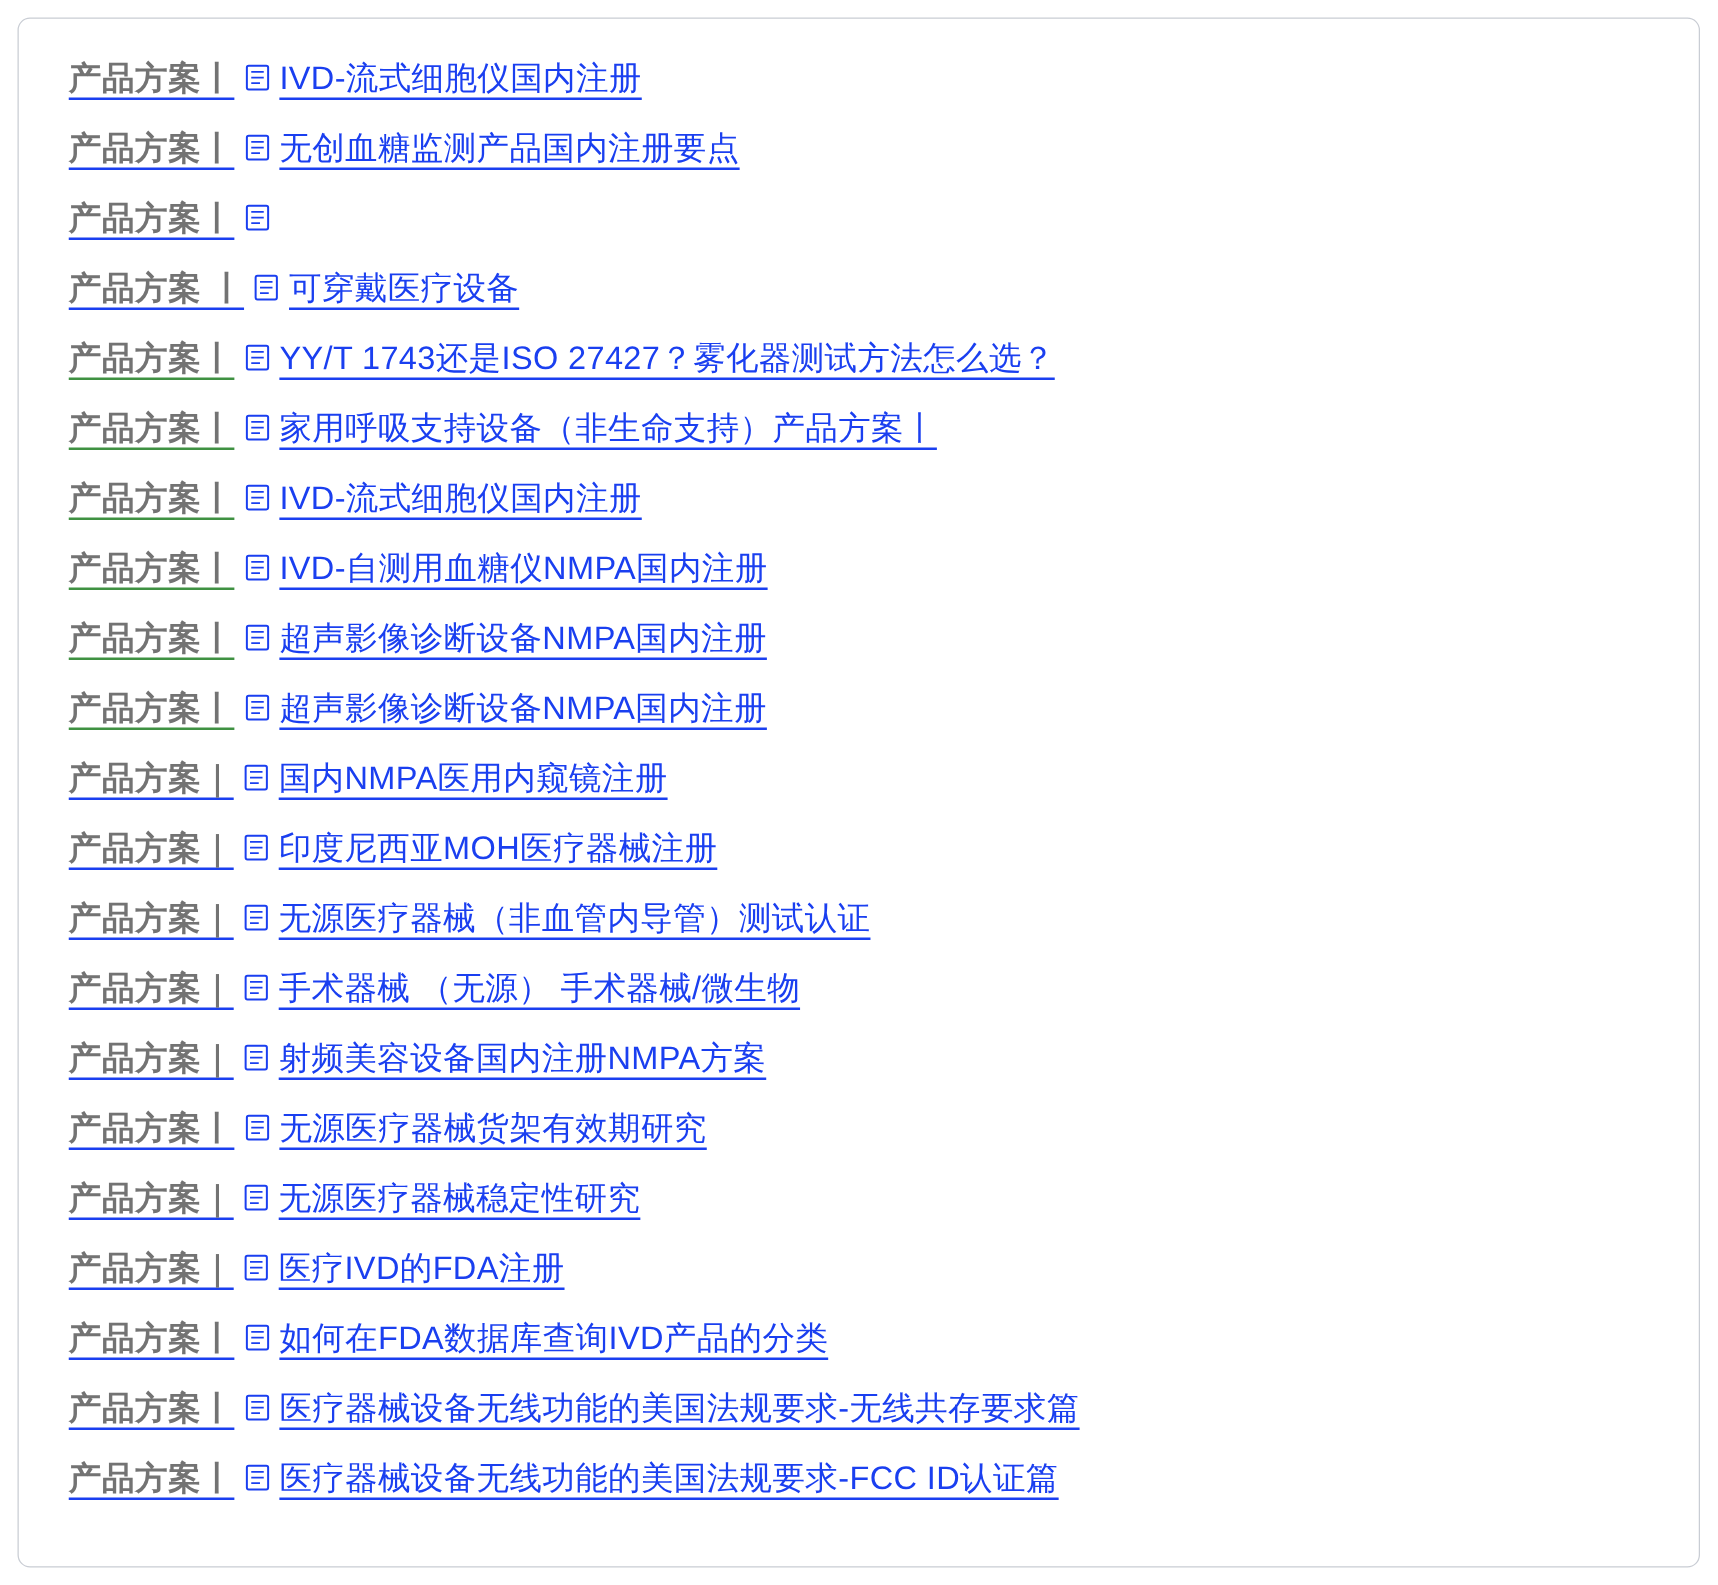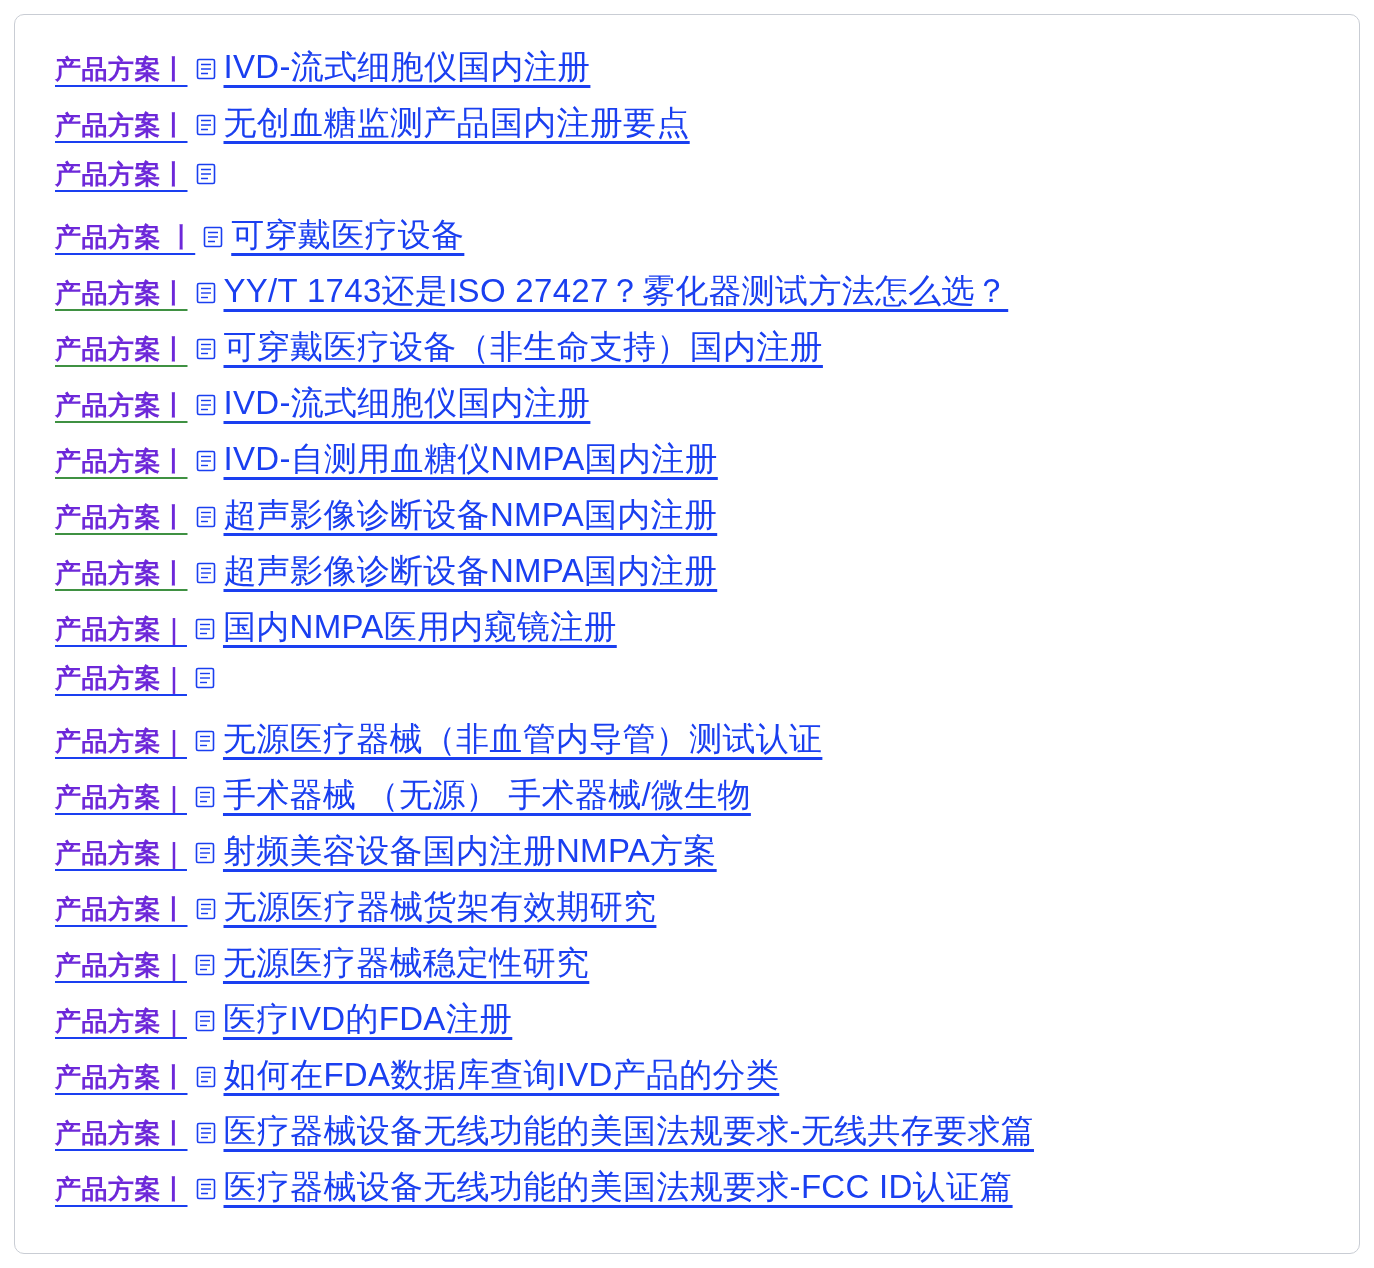--- a/index.html
+++ b/index.html
@@ -36,42 +36,42 @@
   }
   .link-item {
     display: flex;
     align-items: baseline;
     height: 56px;
     white-space: nowrap;
   }
   .prefix {
     font-weight: bold;
     font-size: 26px;
-    color: #6d28d9;
+    color: #737373;
     text-decoration: underline;
     text-decoration-color: #1a3ff0;
     text-underline-offset: 7px;
     letter-spacing: 0.5px;
     margin-right: 2px;
   }
   .prefix.green-underline {
     text-decoration-color: #3f9142;
   }
   .doc-icon {
     display: inline-block;
     width: 20px;
     height: 22px;
     margin: 0 8px 0 6px;
     position: relative;
     top: 2px;
     flex: 0 0 auto;
   }
   .doc-icon svg { display: block; }
   .title {
-    font-size: 33px;
+    font-size: 26px;
     color: #1a3ff0;
     text-decoration: underline;
     text-decoration-color: #1a3ff0;
     text-underline-offset: 7px;
     letter-spacing: 0.3px;
   }
 </style>
 </head>
 <body>
 
@@ -140,21 +140,21 @@
         <li class="link-item">
           <span class="prefix green-underline">产品方案丨</span>
           <span class="doc-icon">
             <svg width="20" height="22" viewBox="0 0 20 22" xmlns="http://www.w3.org/2000/svg">
               <rect x="1.5" y="1.5" width="17" height="19" rx="1.5" fill="none" stroke="#1a3ff0" stroke-width="1.6"></rect>
               <line x1="5" y1="6.5" x2="15" y2="6.5" stroke="#1a3ff0" stroke-width="1.4"></line>
               <line x1="5" y1="11" x2="15" y2="11" stroke="#1a3ff0" stroke-width="1.4"></line>
               <line x1="5" y1="15.5" x2="12" y2="15.5" stroke="#1a3ff0" stroke-width="1.4"></line>
             </svg>
           </span>
-          <a class="title" href="#">可穿戴医疗设备（非生命支持）国内注册</a>
+          <a class="title" href="#">家用呼吸支持设备（非生命支持）产品方案丨</a>
         </li>
         <li class="link-item">
           <span class="prefix green-underline">产品方案丨</span>
           <span class="doc-icon">
             <svg width="20" height="22" viewBox="0 0 20 22" xmlns="http://www.w3.org/2000/svg">
               <rect x="1.5" y="1.5" width="17" height="19" rx="1.5" fill="none" stroke="#1a3ff0" stroke-width="1.6"></rect>
               <line x1="5" y1="6.5" x2="15" y2="6.5" stroke="#1a3ff0" stroke-width="1.4"></line>
               <line x1="5" y1="11" x2="15" y2="11" stroke="#1a3ff0" stroke-width="1.4"></line>
               <line x1="5" y1="15.5" x2="12" y2="15.5" stroke="#1a3ff0" stroke-width="1.4"></line>
             </svg>
@@ -212,20 +212,21 @@
         <li class="link-item">
           <span class="prefix">产品方案｜</span>
           <span class="doc-icon">
             <svg width="20" height="22" viewBox="0 0 20 22" xmlns="http://www.w3.org/2000/svg">
               <rect x="1.5" y="1.5" width="17" height="19" rx="1.5" fill="none" stroke="#1a3ff0" stroke-width="1.6"></rect>
               <line x1="5" y1="6.5" x2="15" y2="6.5" stroke="#1a3ff0" stroke-width="1.4"></line>
               <line x1="5" y1="11" x2="15" y2="11" stroke="#1a3ff0" stroke-width="1.4"></line>
               <line x1="5" y1="15.5" x2="12" y2="15.5" stroke="#1a3ff0" stroke-width="1.4"></line>
             </svg>
           </span>
+          <a class="title" href="#">印度尼西亚MOH医疗器械注册</a>
         </li>
         <li class="link-item">
           <span class="prefix">产品方案｜</span>
           <span class="doc-icon">
             <svg width="20" height="22" viewBox="0 0 20 22" xmlns="http://www.w3.org/2000/svg">
               <rect x="1.5" y="1.5" width="17" height="19" rx="1.5" fill="none" stroke="#1a3ff0" stroke-width="1.6"></rect>
               <line x1="5" y1="6.5" x2="15" y2="6.5" stroke="#1a3ff0" stroke-width="1.4"></line>
               <line x1="5" y1="11" x2="15" y2="11" stroke="#1a3ff0" stroke-width="1.4"></line>
               <line x1="5" y1="15.5" x2="12" y2="15.5" stroke="#1a3ff0" stroke-width="1.4"></line>
             </svg>

